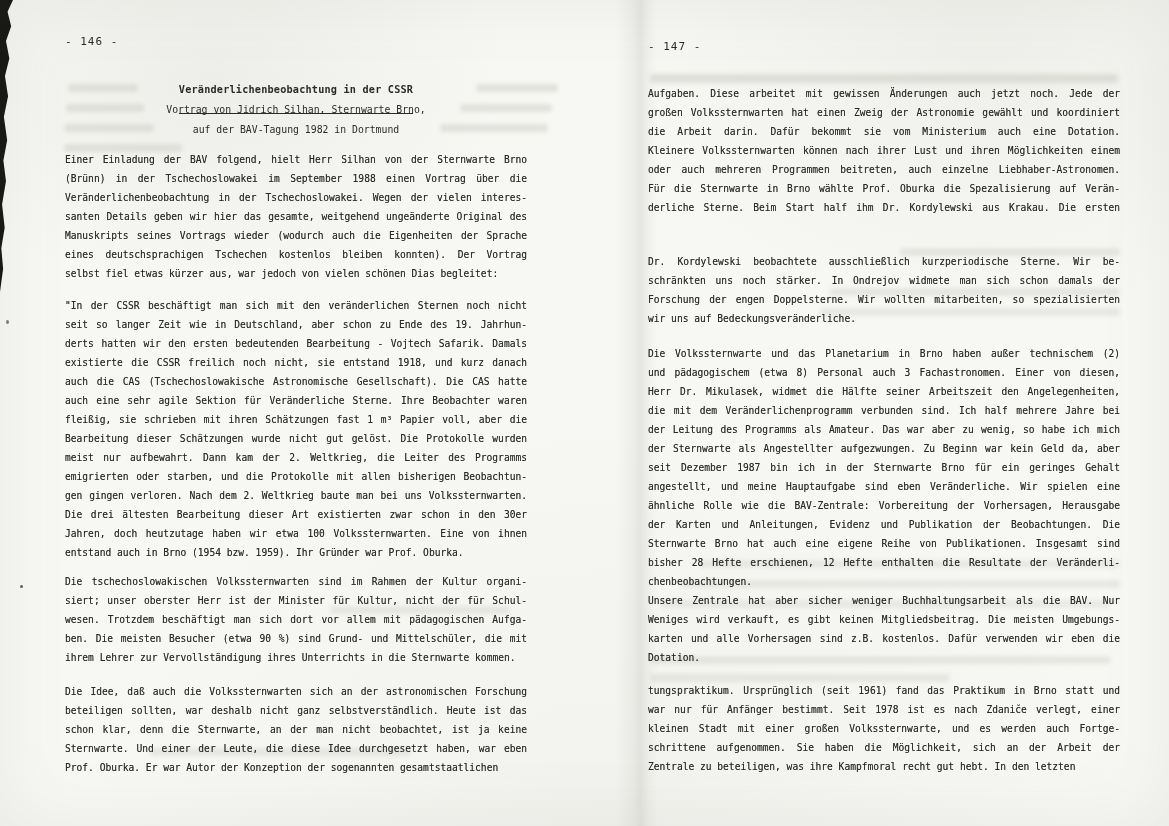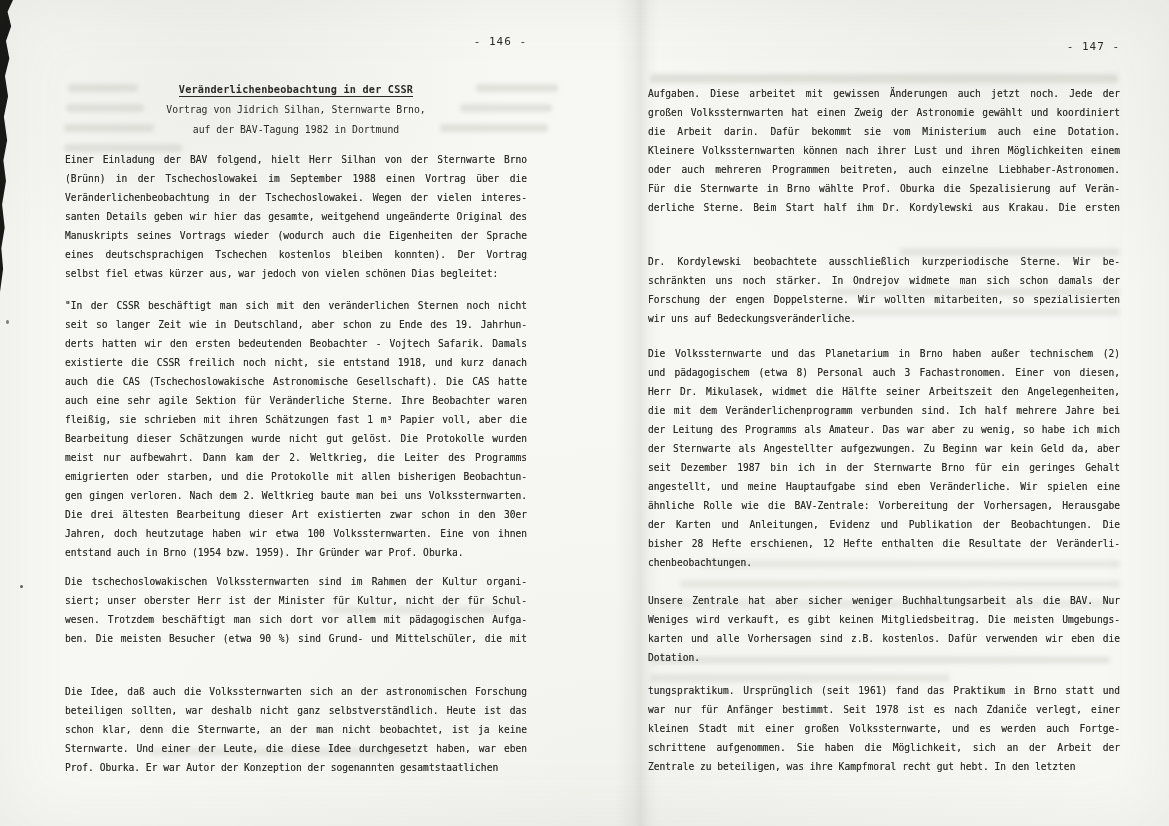--- a/index.html
+++ b/index.html
@@ -23,25 +23,25 @@
   .edge-artifact{position:absolute;left:0;top:0;width:13px;height:292px;background:#141412;
     clip-path:polygon(0 0,100% 0,58% 4%,86% 9%,46% 14%,72% 20%,38% 26%,62% 33%,30% 40%,
       55% 48%,26% 55%,46% 62%,16% 70%,36% 78%,10% 85%,24% 92%,0 100%);}
   .speck{position:absolute;background:#2a2a28;border-radius:50%;}
   
   .smudge{position:absolute;height:8px;background:#cdcdc5;opacity:.5;
     filter:blur(2px);border-radius:3px;}
   .page{position:absolute;top:0;height:826px;}
   .page.left{left:65px;width:462px;}
   .page.right{left:648px;width:472px;}
-  .pagenum{position:absolute;left:0;width:100%;text-align:right;
+  .pagenum{position:absolute;left:0;width:100%;text-align:left;
     font-size:11px;letter-spacing:1px;line-height:19px;}
   .titleblock{position:absolute;left:0;width:100%;text-align:center;line-height:20px;}
   .title-line{font-size:10.2px;font-weight:bold;letter-spacing:.2px;}
-  .title-underline{border-bottom:1.4px solid #2b2a28;padding-bottom:1px;}
+  .title-underline{border-bottom:1.4px solid #2b2a28;padding-bottom:18px;}
   .subtitle{font-size:9.8px;}
   .para{position:absolute;left:0;width:100%;font-size:9.6px;line-height:19px;
     text-shadow:0 0 .5px rgba(43,42,40,.55);}
   .tl{text-align:justify;text-align-last:justify;white-space:nowrap;}
   .tl.last{text-align-last:left;}
 </style>
 </head>
 <body>
 
 <div class="scan">
@@ -82,38 +82,39 @@
         <div class="tl">(Brünn) in der Tschechoslowakei im September 1988 einen Vortrag über die</div>
         <div class="tl">Veränderlichenbeobachtung in der Tschechoslowakei. Wegen der vielen interes-</div>
         <div class="tl">santen Details geben wir hier das gesamte, weitgehend ungeänderte Original des</div>
         <div class="tl">Manuskripts seines Vortrags wieder (wodurch auch die Eigenheiten der Sprache</div>
         <div class="tl">eines deutschsprachigen Tschechen kostenlos bleiben konnten). Der Vortrag</div>
         <div class="tl last">selbst fiel etwas kürzer aus, war jedoch von vielen schönen Dias begleitet:</div>
       </div>
     <div class="para" style="top:296px;">
         <div class="tl">"In der CSSR beschäftigt man sich mit den veränderlichen Sternen noch nicht</div>
         <div class="tl">seit so langer Zeit wie in Deutschland, aber schon zu Ende des 19. Jahrhun-</div>
-        <div class="tl">derts hatten wir den ersten bedeutenden Beobachter - Vojtech Safarik. Damals</div>
+        <div class="tl">derts hatten wir den ersten bedeutenden Bearbeitung - Vojtech Safarik. Damals</div>
         <div class="tl">existierte die CSSR freilich noch nicht, sie entstand 1918, und kurz danach</div>
         <div class="tl">auch die CAS (Tschechoslowakische Astronomische Gesellschaft). Die CAS hatte</div>
         <div class="tl">auch eine sehr agile Sektion für Veränderliche Sterne. Ihre Beobachter waren</div>
         <div class="tl">fleißig, sie schrieben mit ihren Schätzungen fast 1 m³ Papier voll, aber die</div>
         <div class="tl">Bearbeitung dieser Schätzungen wurde nicht gut gelöst. Die Protokolle wurden</div>
         <div class="tl">meist nur aufbewahrt. Dann kam der 2. Weltkrieg, die Leiter des Programms</div>
         <div class="tl">emigrierten oder starben, und die Protokolle mit allen bisherigen Beobachtun-</div>
         <div class="tl">gen gingen verloren. Nach dem 2. Weltkrieg baute man bei uns Volkssternwarten.</div>
         <div class="tl">Die drei ältesten Bearbeitung dieser Art existierten zwar schon in den 30er</div>
         <div class="tl">Jahren, doch heutzutage haben wir etwa 100 Volkssternwarten. Eine von ihnen</div>
         <div class="tl last">entstand auch in Brno (1954 bzw. 1959). Ihr Gründer war Prof. Oburka.</div>
       </div>
     <div class="para" style="top:572px;">
         <div class="tl">Die tschechoslowakischen Volkssternwarten sind im Rahmen der Kultur organi-</div>
         <div class="tl">siert; unser oberster Herr ist der Minister für Kultur, nicht der für Schul-</div>
         <div class="tl">wesen. Trotzdem beschäftigt man sich dort vor allem mit pädagogischen Aufga-</div>
         <div class="tl">ben. Die meisten Besucher (etwa 90 %) sind Grund- und Mittelschüler, die mit</div>
+        <div class="tl last">ihrem Lehrer zur Vervollständigung ihres Unterrichts in die Sternwarte kommen.</div>
       </div>
     <div class="para" style="top:682px;">
         <div class="tl">Die Idee, daß auch die Volkssternwarten sich an der astronomischen Forschung</div>
         <div class="tl">beteiligen sollten, war deshalb nicht ganz selbstverständlich. Heute ist das</div>
         <div class="tl">schon klar, denn die Sternwarte, an der man nicht beobachtet, ist ja keine</div>
         <div class="tl">Sternwarte. Und einer der Leute, die diese Idee durchgesetzt haben, war eben</div>
         <div class="tl last">Prof. Oburka. Er war Autor der Konzeption der sogenannten gesamtstaatlichen</div>
       </div>
   </section>
 
@@ -138,20 +139,21 @@
         <div class="tl">Die Volkssternwarte und das Planetarium in Brno haben außer technischem (2)</div>
         <div class="tl">und pädagogischem (etwa 8) Personal auch 3 Fachastronomen. Einer von diesen,</div>
         <div class="tl">Herr Dr. Mikulasek, widmet die Hälfte seiner Arbeitszeit den Angelegenheiten,</div>
         <div class="tl">die mit dem Veränderlichenprogramm verbunden sind. Ich half mehrere Jahre bei</div>
         <div class="tl">der Leitung des Programms als Amateur. Das war aber zu wenig, so habe ich mich</div>
         <div class="tl">der Sternwarte als Angestellter aufgezwungen. Zu Beginn war kein Geld da, aber</div>
         <div class="tl">seit Dezember 1987 bin ich in der Sternwarte Brno für ein geringes Gehalt</div>
         <div class="tl">angestellt, und meine Hauptaufgabe sind eben Veränderliche. Wir spielen eine</div>
         <div class="tl">ähnliche Rolle wie die BAV-Zentrale: Vorbereitung der Vorhersagen, Herausgabe</div>
         <div class="tl">der Karten und Anleitungen, Evidenz und Publikation der Beobachtungen. Die</div>
+        <div class="tl">Sternwarte Brno hat auch eine eigene Reihe von Publikationen. Insgesamt sind</div>
         <div class="tl">bisher 28 Hefte erschienen, 12 Hefte enthalten die Resultate der Veränderli-</div>
         <div class="tl last">chenbeobachtungen.</div>
       </div>
     <div class="para" style="top:591px;">
         <div class="tl">Unsere Zentrale hat aber sicher weniger Buchhaltungsarbeit als die BAV. Nur</div>
         <div class="tl">Weniges wird verkauft, es gibt keinen Mitgliedsbeitrag. Die meisten Umgebungs-</div>
         <div class="tl">karten und alle Vorhersagen sind z.B. kostenlos. Dafür verwenden wir eben die</div>
         <div class="tl last">Dotation.</div>
       </div>
     <div class="para" style="top:681px;">

